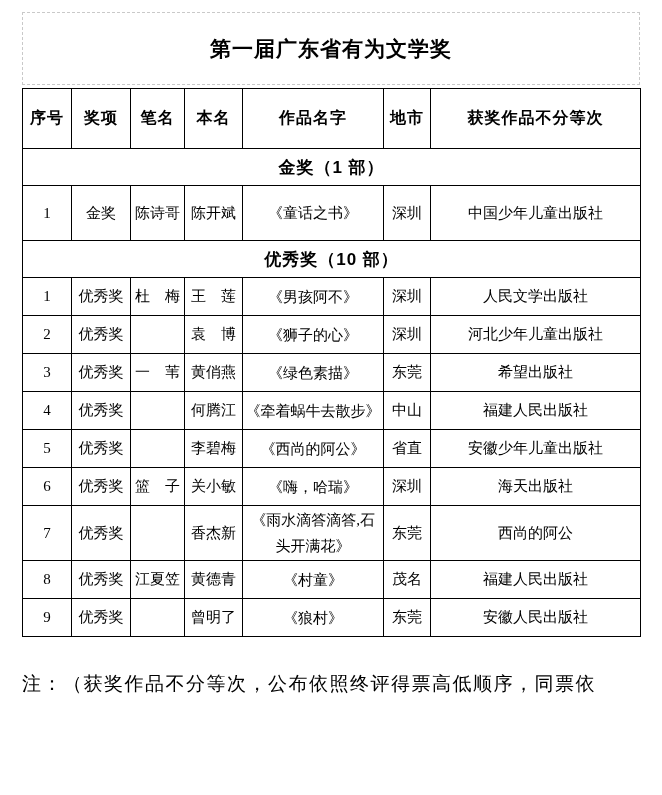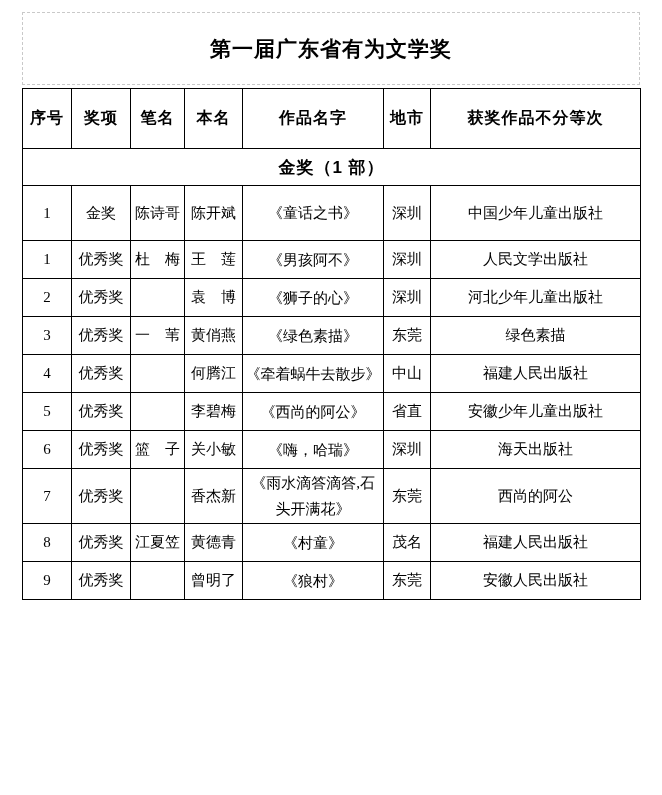--- a/index.html
+++ b/index.html
@@ -131,20 +131,23 @@
         </tr>
         <tr>
           <td class="cell-index">1</td>
           <td class="cell-award">金奖</td>
           <td class="cell-pen-name">陈诗哥</td>
           <td class="cell-real-name">陈开斌</td>
           <td class="cell-work-title">《童话之书》</td>
           <td class="cell-city">深圳</td>
           <td class="cell-publisher">中国少年儿童出版社</td>
         </tr>
+        <tr class="section-row">
+          <td colspan="7">优秀奖（10 部）</td>
+        </tr>
         <tr>
           <td class="cell-index">1</td>
           <td class="cell-award">优秀奖</td>
           <td class="cell-pen-name">杜　梅</td>
           <td class="cell-real-name">王　莲</td>
           <td class="cell-work-title">《男孩阿不》</td>
           <td class="cell-city">深圳</td>
           <td class="cell-publisher">人民文学出版社</td>
         </tr>
         <tr>
@@ -156,21 +159,21 @@
           <td class="cell-city">深圳</td>
           <td class="cell-publisher">河北少年儿童出版社</td>
         </tr>
         <tr>
           <td class="cell-index">3</td>
           <td class="cell-award">优秀奖</td>
           <td class="cell-pen-name">一　苇</td>
           <td class="cell-real-name">黄俏燕</td>
           <td class="cell-work-title">《绿色素描》</td>
           <td class="cell-city">东莞</td>
-          <td class="cell-publisher">绿色素描</td>
+          <td class="cell-publisher">希望出版社</td>
         </tr>
         <tr>
           <td class="cell-index">4</td>
           <td class="cell-award">优秀奖</td>
           <td class="cell-pen-name"></td>
           <td class="cell-real-name">何腾江</td>
           <td class="cell-work-title">《牵着蜗牛去散步》</td>
           <td class="cell-city">中山</td>
           <td class="cell-publisher">福建人民出版社</td>
         </tr>
@@ -216,15 +219,16 @@
           <td class="cell-pen-name"></td>
           <td class="cell-real-name">曾明了</td>
           <td class="cell-work-title">《狼村》</td>
           <td class="cell-city">东莞</td>
           <td class="cell-publisher">安徽人民出版社</td>
         </tr>
       </tbody>
   </table>
 
   <div class="note">
+    <div class="note-line">注：（获奖作品不分等次，公布依照终评得票高低顺序，同票依</div>
   </div>
 
 </div>
 
 </body></html>

